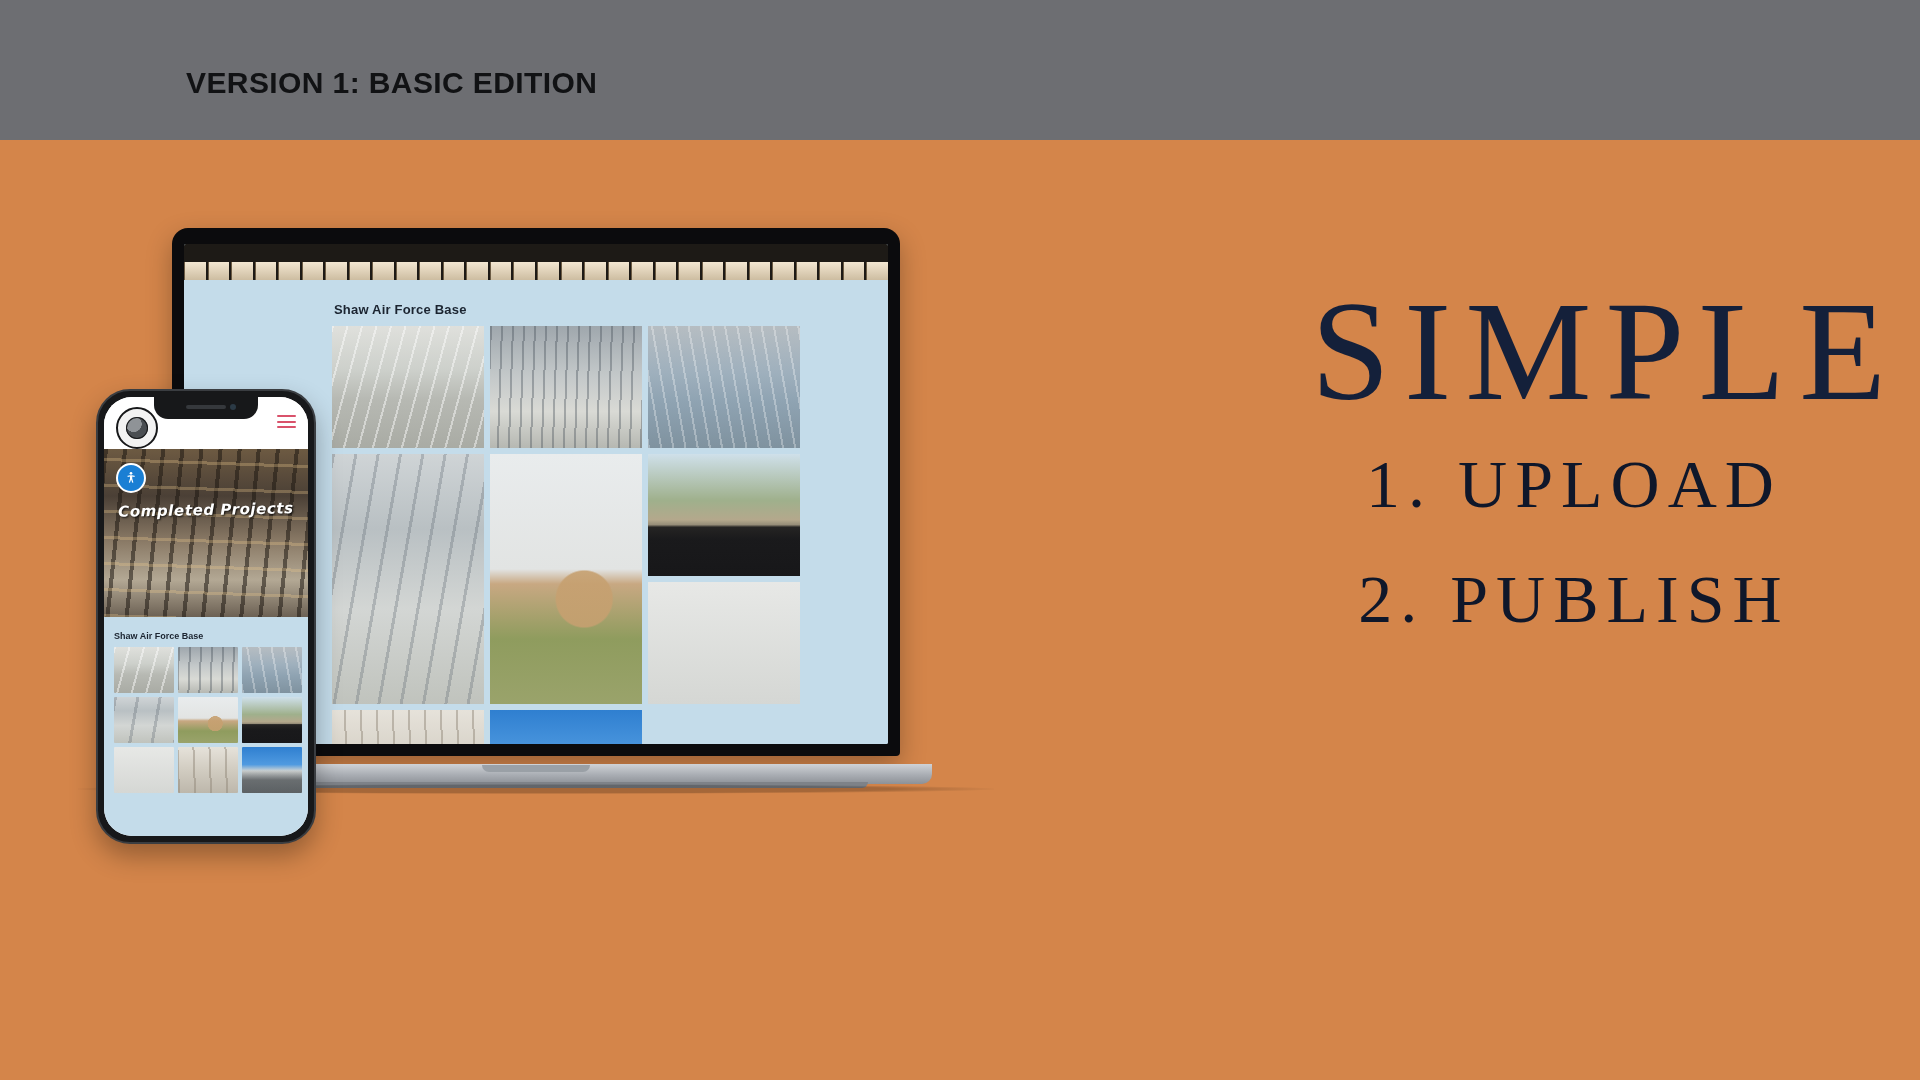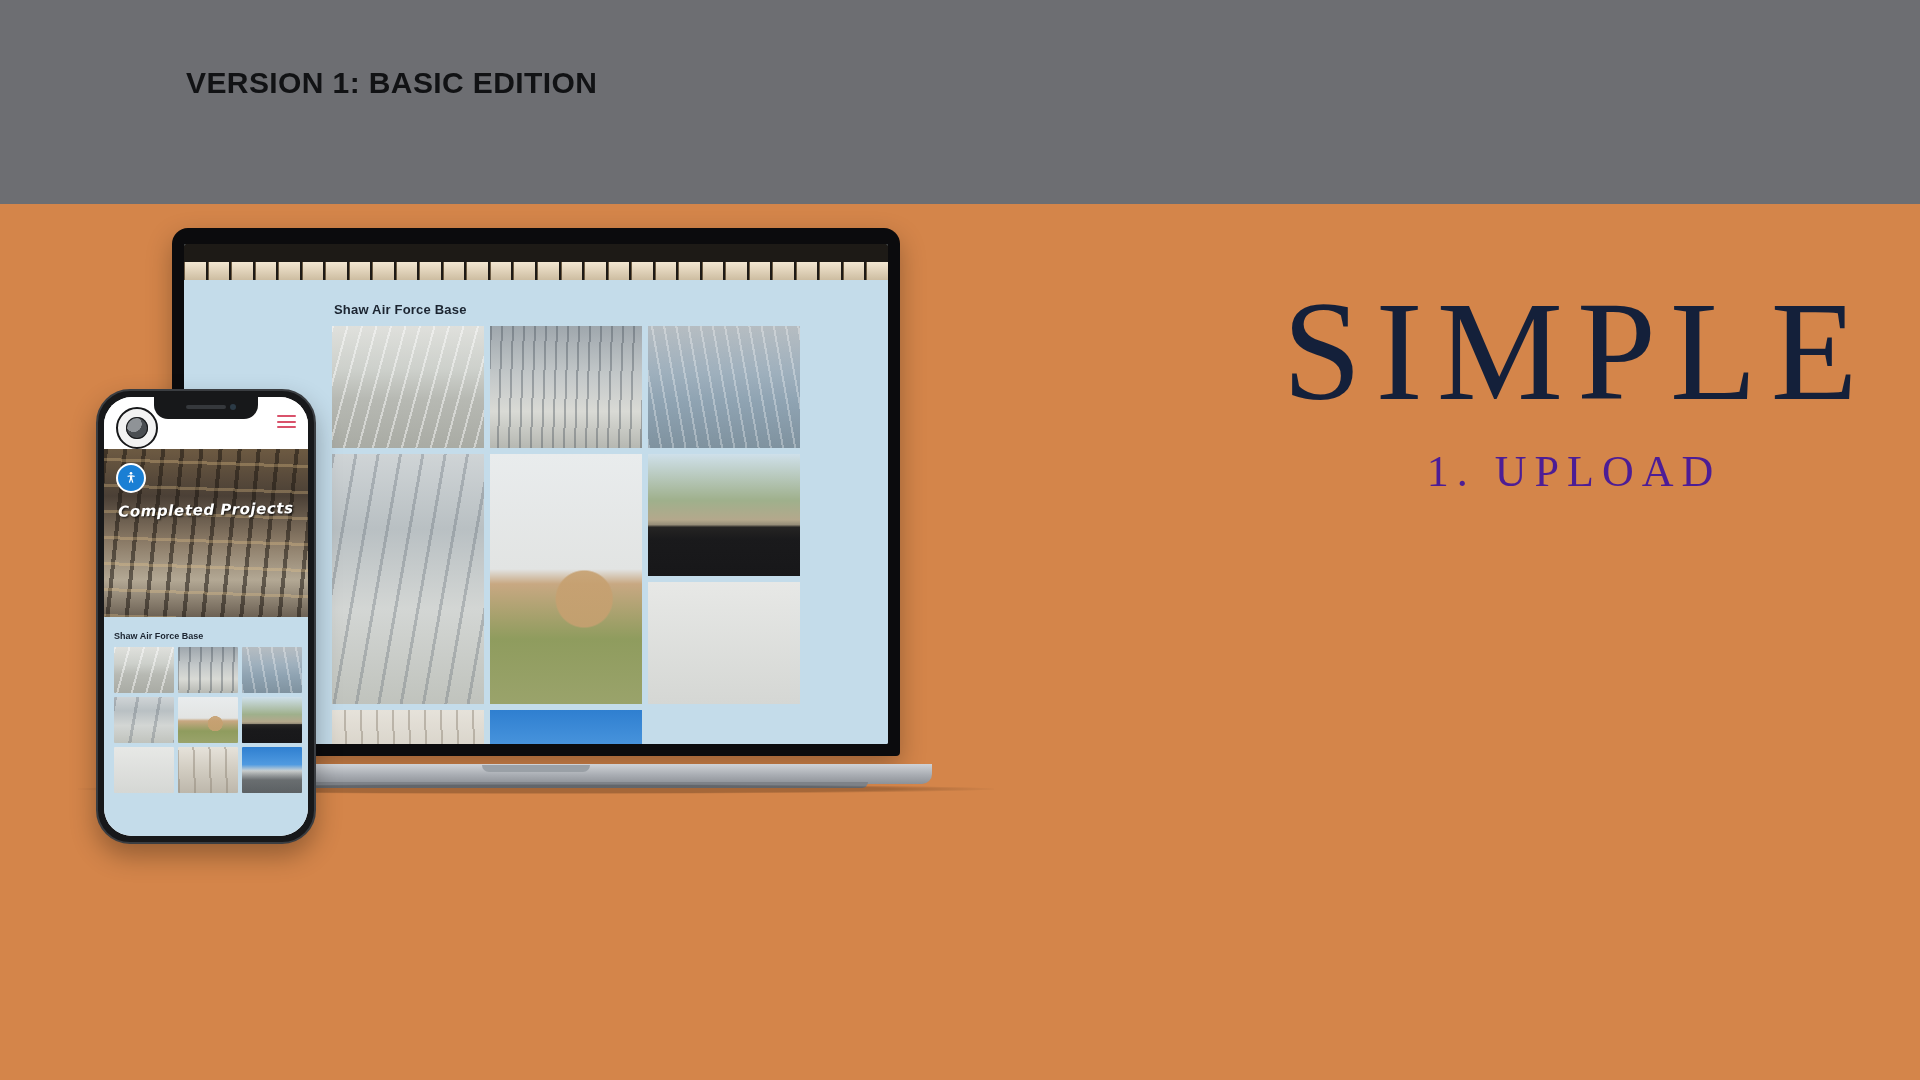--- a/index.html
+++ b/index.html
@@ -6,21 +6,21 @@
   body{
     width:1920px;height:1080px;overflow:hidden;
     font-family:"Liberation Sans", sans-serif;
     background:#D4854A;
     position:relative;
   }
   #stage{position:absolute;inset:0;background:#D4854A;overflow:hidden;}
 
   
   .top-banner{
-    position:absolute;left:0;top:0;width:1920px;height:204px;
+    position:absolute;left:0;top:0;width:1920px;height:140px;
     background:#6D6E72;
   }
   .top-banner .banner-title{
     position:absolute;left:186px;top:66px;
     font-size:30px;font-weight:bold;letter-spacing:.4px;
     color:#111214;white-space:nowrap;
     font-family:"Liberation Sans", sans-serif;
   }
 
   
@@ -29,30 +29,31 @@
     text-align:center;color:#14203A;
   }
   .copy .headline{
     font-family:"Liberation Serif", serif;
     font-size:142px;line-height:1;
     letter-spacing:14px;
     font-weight:400;
     margin:0 0 26px 0;
     text-indent:14px;
     white-space:nowrap;
+    text-align:right;
   }
   .steps{list-style:none;margin:0;padding:0;}
   .step{
     font-family:"Liberation Serif", serif;
-    font-size:44px;line-height:1.07;
+    font-size:68px;line-height:1.07;
     letter-spacing:8px;
     font-weight:400;
     margin:0 0 14px 0;
     text-indent:8px;
-    color:#4c1d95;
+    color:#0f172a;
   }
   .step .ln{display:block;white-space:nowrap;}
   .step.gap{margin-top:42px;}
 
   
   .laptop{position:absolute;left:140px;top:228px;width:792px;height:560px;}
   .laptop-lid{
     position:absolute;left:32px;top:0;width:728px;height:528px;
     background:#0b0b0d;border-radius:16px 16px 4px 4px;
     box-shadow:0 10px 26px rgba(0,0,0,.28);
@@ -343,17 +344,20 @@
     </div>
   </div>
 
   <div class="copy">
     <div class="headline">SIMPLE</div>
     <ul class="steps">
       <li class="step">
         <span class="ln">1. UPLOAD</span>
       </li>
       <li class="step gap">
+        <span class="ln">2. PUBLISH</span>
+      </li>
+      <li class="step gap">
       </li>
     </ul>
   </div>
 
 </div>
 
 </body></html>

